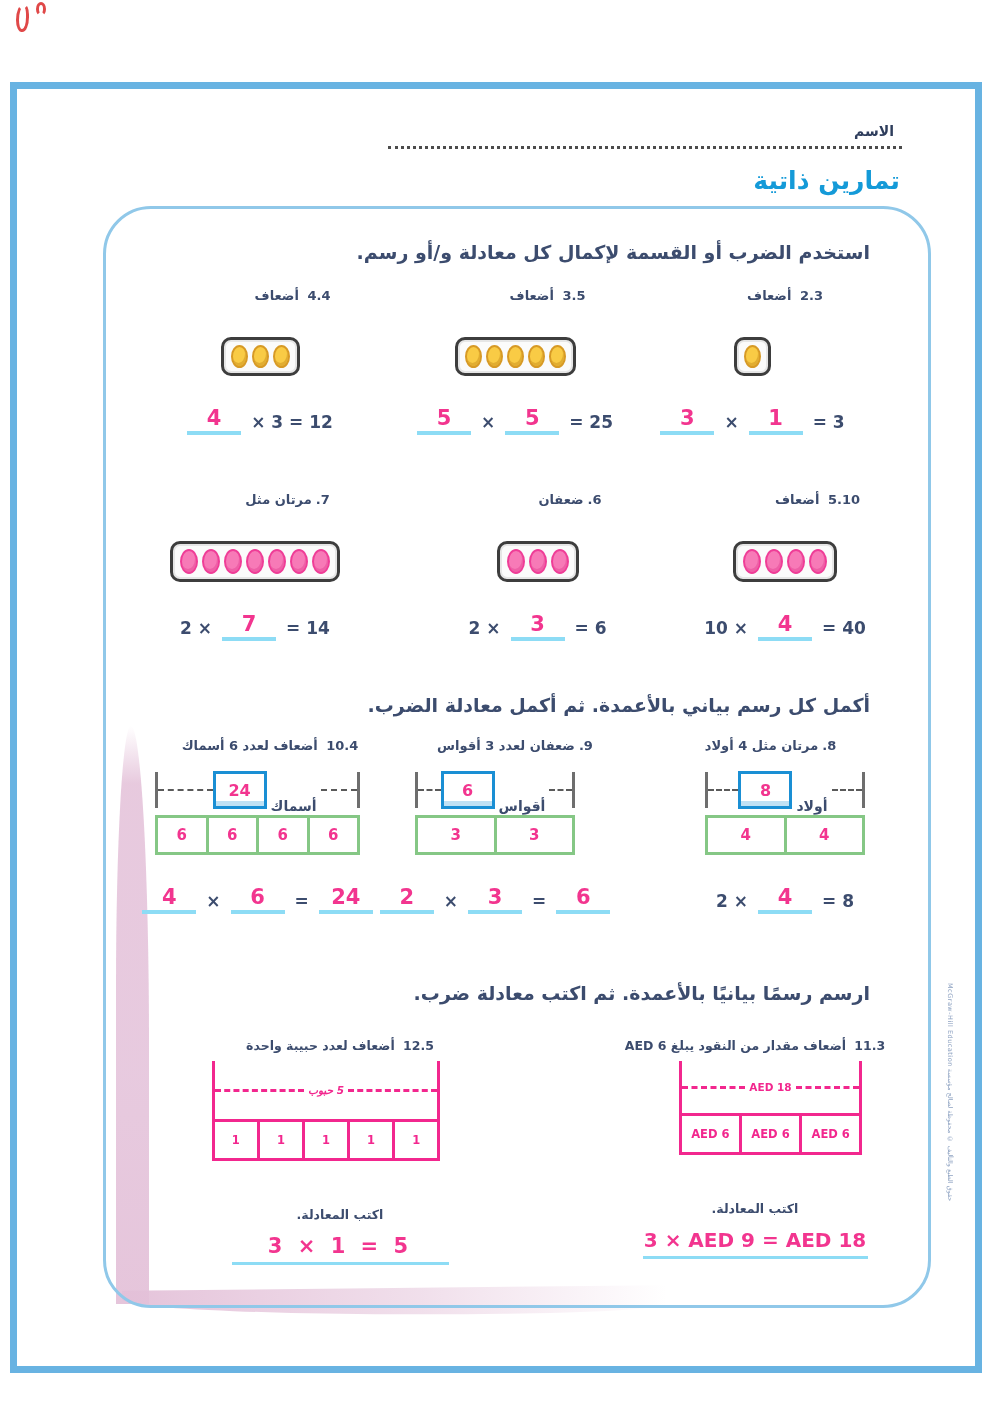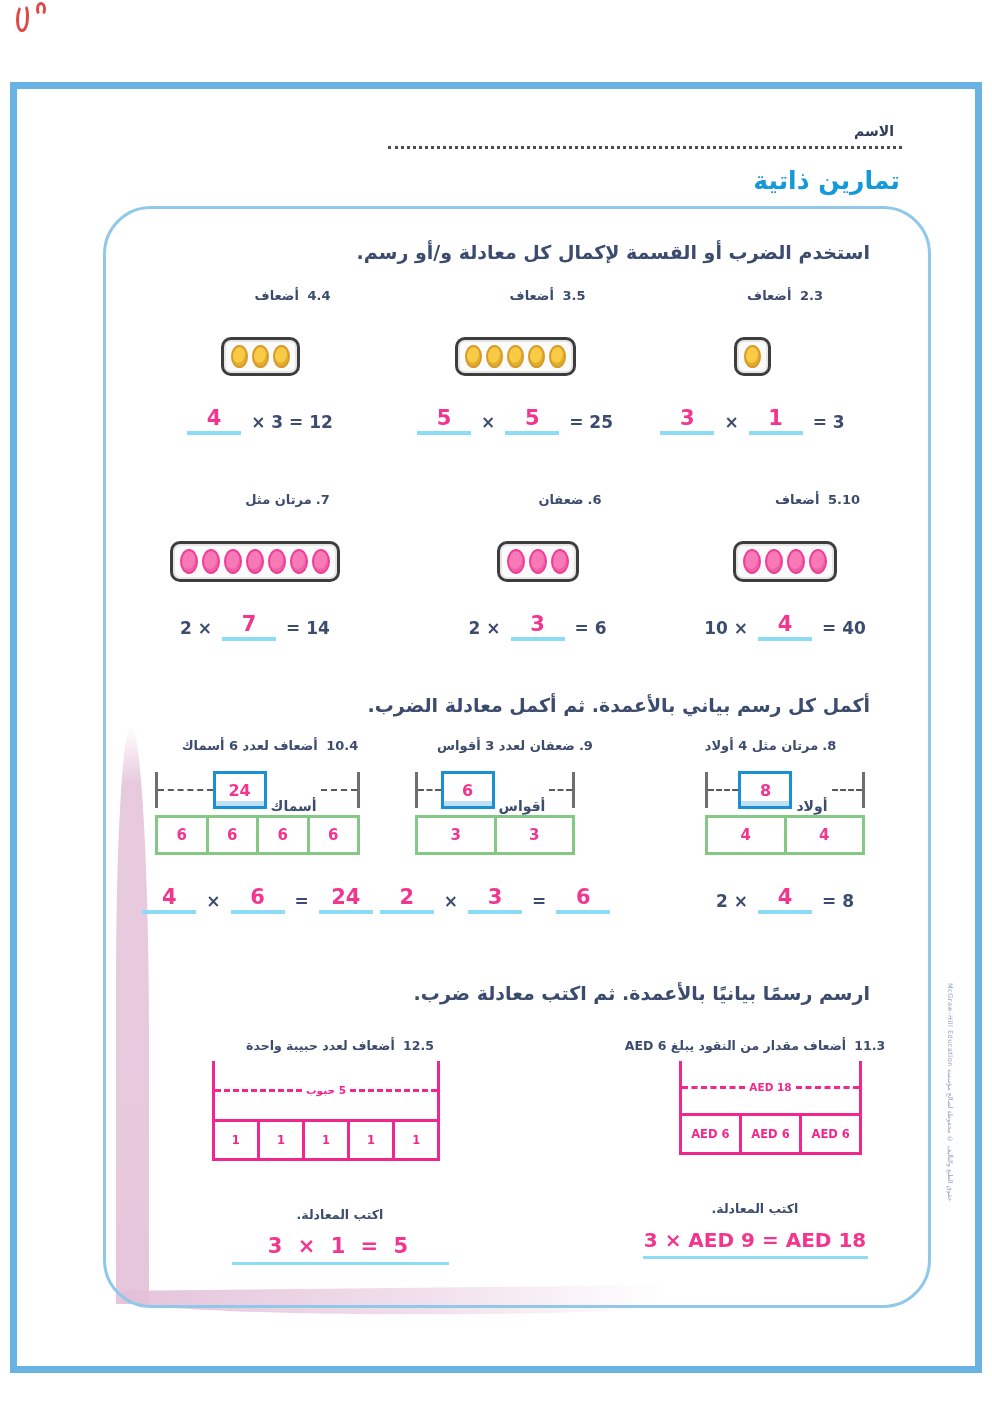--- a/index.html
+++ b/index.html
@@ -97,21 +97,21 @@
   #ex8 .model  { width:160px; margin:14px 28px 0 auto; }
   #ex9 .model  { width:160px; margin:14px 70px 0 auto; }
   #ex10 .model { width:205px; margin:14px 50px 0 auto; }
   #ex10 .bdash.long { flex:1.5; }
 
   #ex11 { top:1022px; left:620px; width:270px; }
   #ex12 { top:1022px; left:180px; width:320px; }
   #ex11 .ex-title, #ex12 .ex-title { font-size:12.5px;margin-top:16px; }
   #ex11 .pm { width:183px; margin:8px 28px 0 auto; }
   #ex12 .pm { width:228px; margin:8px 60px 0 auto; }
-  #ex11 .pm-top { height:52px; } #ex12 .pm-top { height:58px; }
+  #ex11 .pm-top { height:52px; } #ex12 .pm-top { height:58px;font-style:italic; }
   #ex11 .answer-line { width:225px; }
   #ex12 .answer-line { width:217px; letter-spacing:4px; font-size:21px; }
 
   
   .side-note { position:absolute; right:38px; top:956px; height:245px; writing-mode:vertical-rl;
                font-size:6.5px; color:#8fa3c2; letter-spacing:.5px; z-index:5; overflow:hidden; }
 </style>
 </head>
 <body>
 

